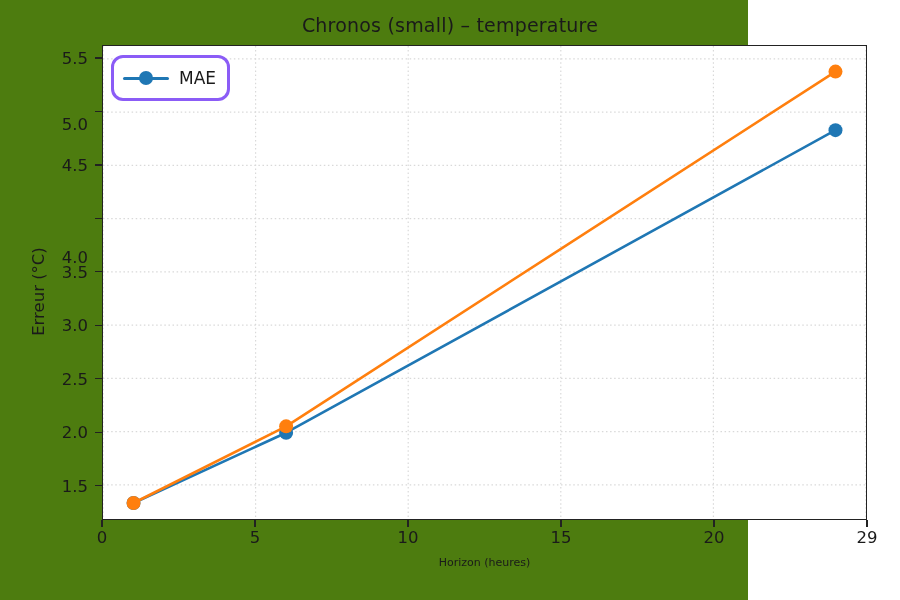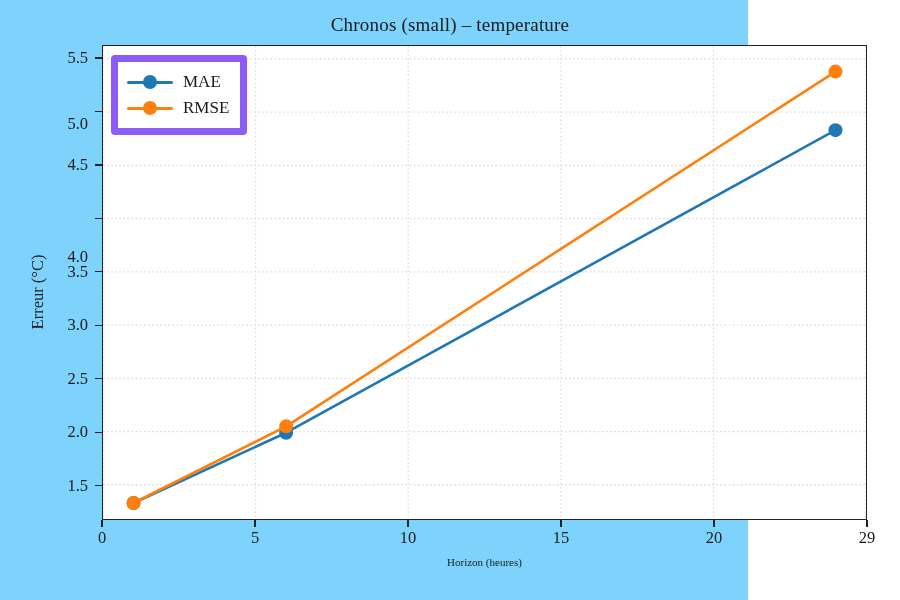--- a/index.html
+++ b/index.html
@@ -11,22 +11,21 @@
     height: 600px;
     background: #ffffff;
     font-family: "DejaVu Sans", sans-serif;
     overflow: hidden;
   }
 
   #figure {
     position: relative;
     width: 748px;
     height: 600px;
-    background: #7dd3fc;
-    font-family: Liberation Serif, serif;
+    background: #4d7c0f;
   }
 
   
   #chart-title {
     position: absolute;
     left: 0;
     top: 14px;
     width: 900px;
     text-align: center;
     font-size: 19px;
@@ -120,22 +119,22 @@
     transform-origin: center center;
   }
 
   
   #legend {
     position: absolute;
     left: 111px;
     top: 55px;
     padding: 7px 11px 7px 9px;
     background: #ffffff;
-    border: 7px solid #8b5cf6;
-    border-radius: 4px;
+    border: 3px solid #8b5cf6;
+    border-radius: 12px;
     box-sizing: border-box;
   }
   .legend-row {
     display: flex;
     align-items: center;
     height: 26px;
   }
   .legend-swatch {
     width: 46px;
     height: 20px;
@@ -246,22 +245,15 @@
   <div id="ylabel">Erreur (°C)</div>
 
   <div id="legend">
       <div class="legend-row">
         <span class="legend-swatch">
           <span class="sw-line" style="background: rgb(31, 119, 180);"></span>
           <span class="sw-dot" style="background: rgb(31, 119, 180);"></span>
         </span>
         <span class="legend-label">MAE</span>
       </div>
-      <div class="legend-row">
-        <span class="legend-swatch">
-          <span class="sw-line" style="background: rgb(255, 127, 14);"></span>
-          <span class="sw-dot" style="background: rgb(255, 127, 14);"></span>
-        </span>
-        <span class="legend-label">RMSE</span>
-      </div>
     </div>
 
 </div>
 
 </body></html>

